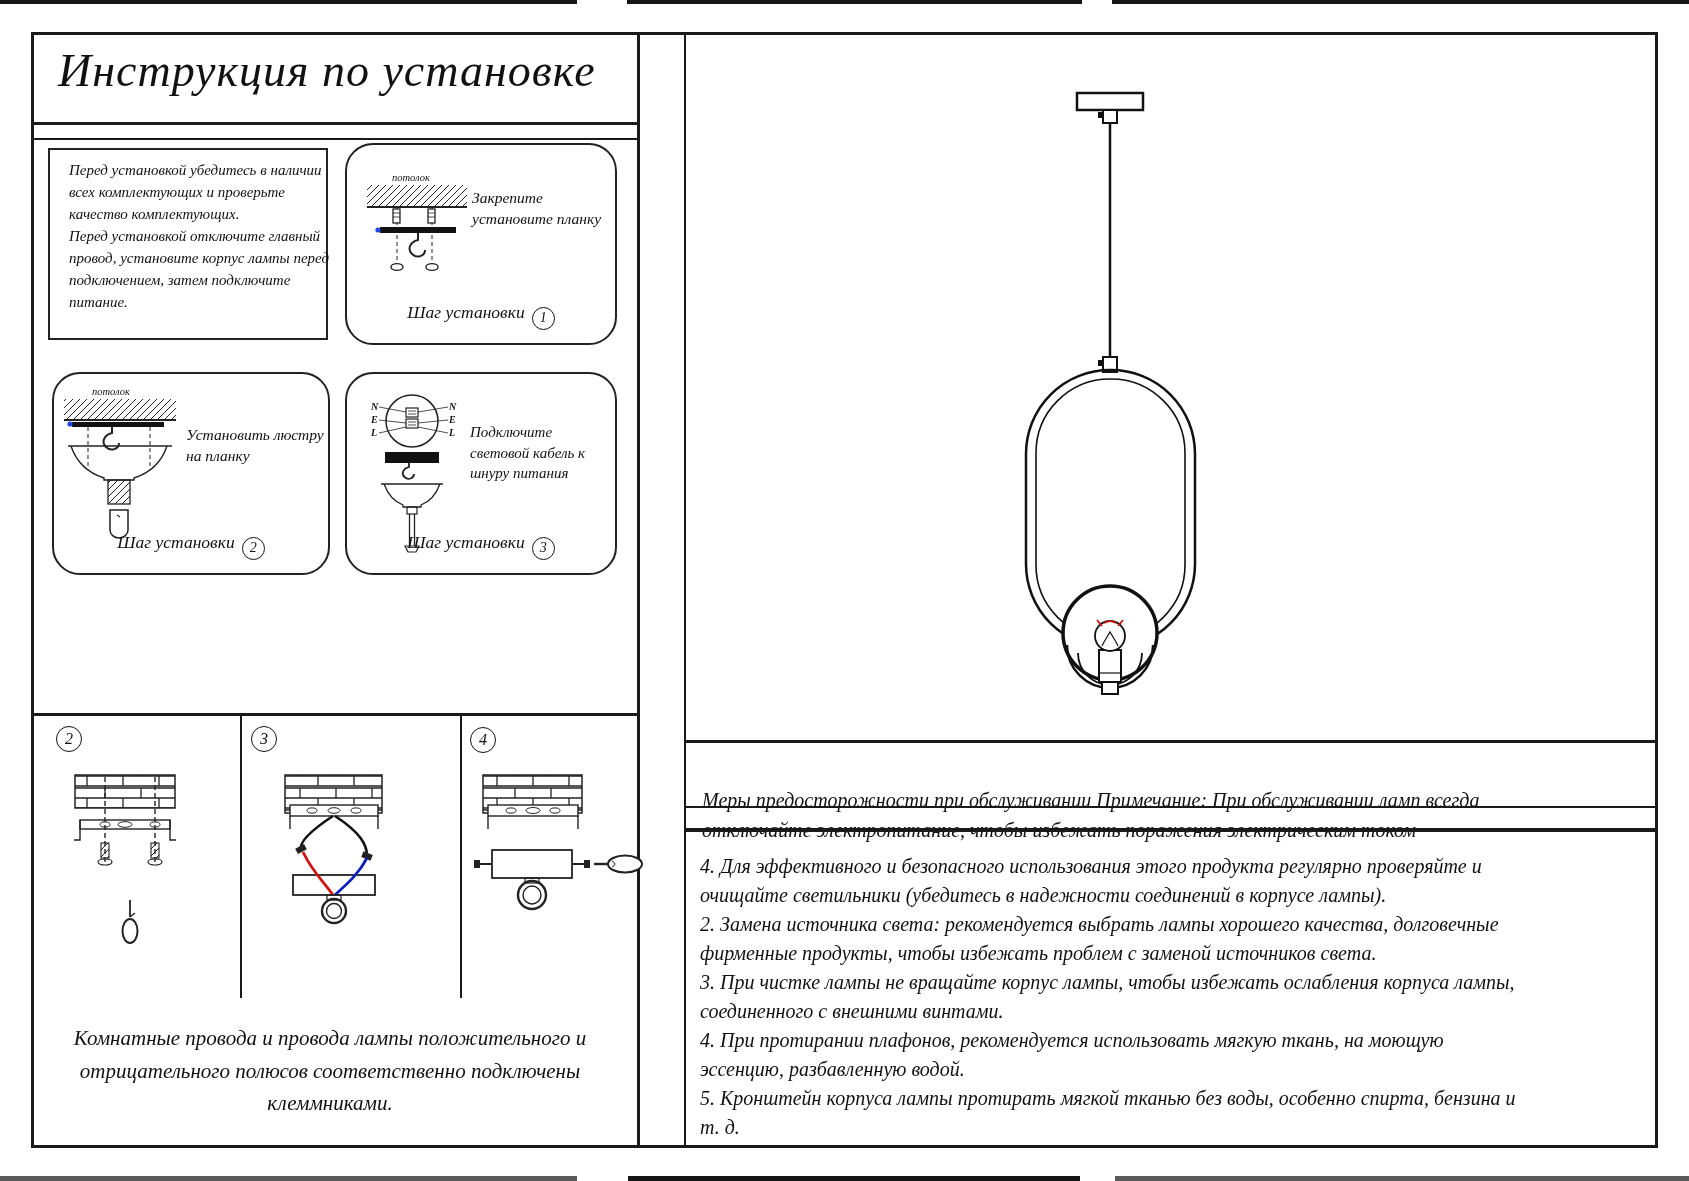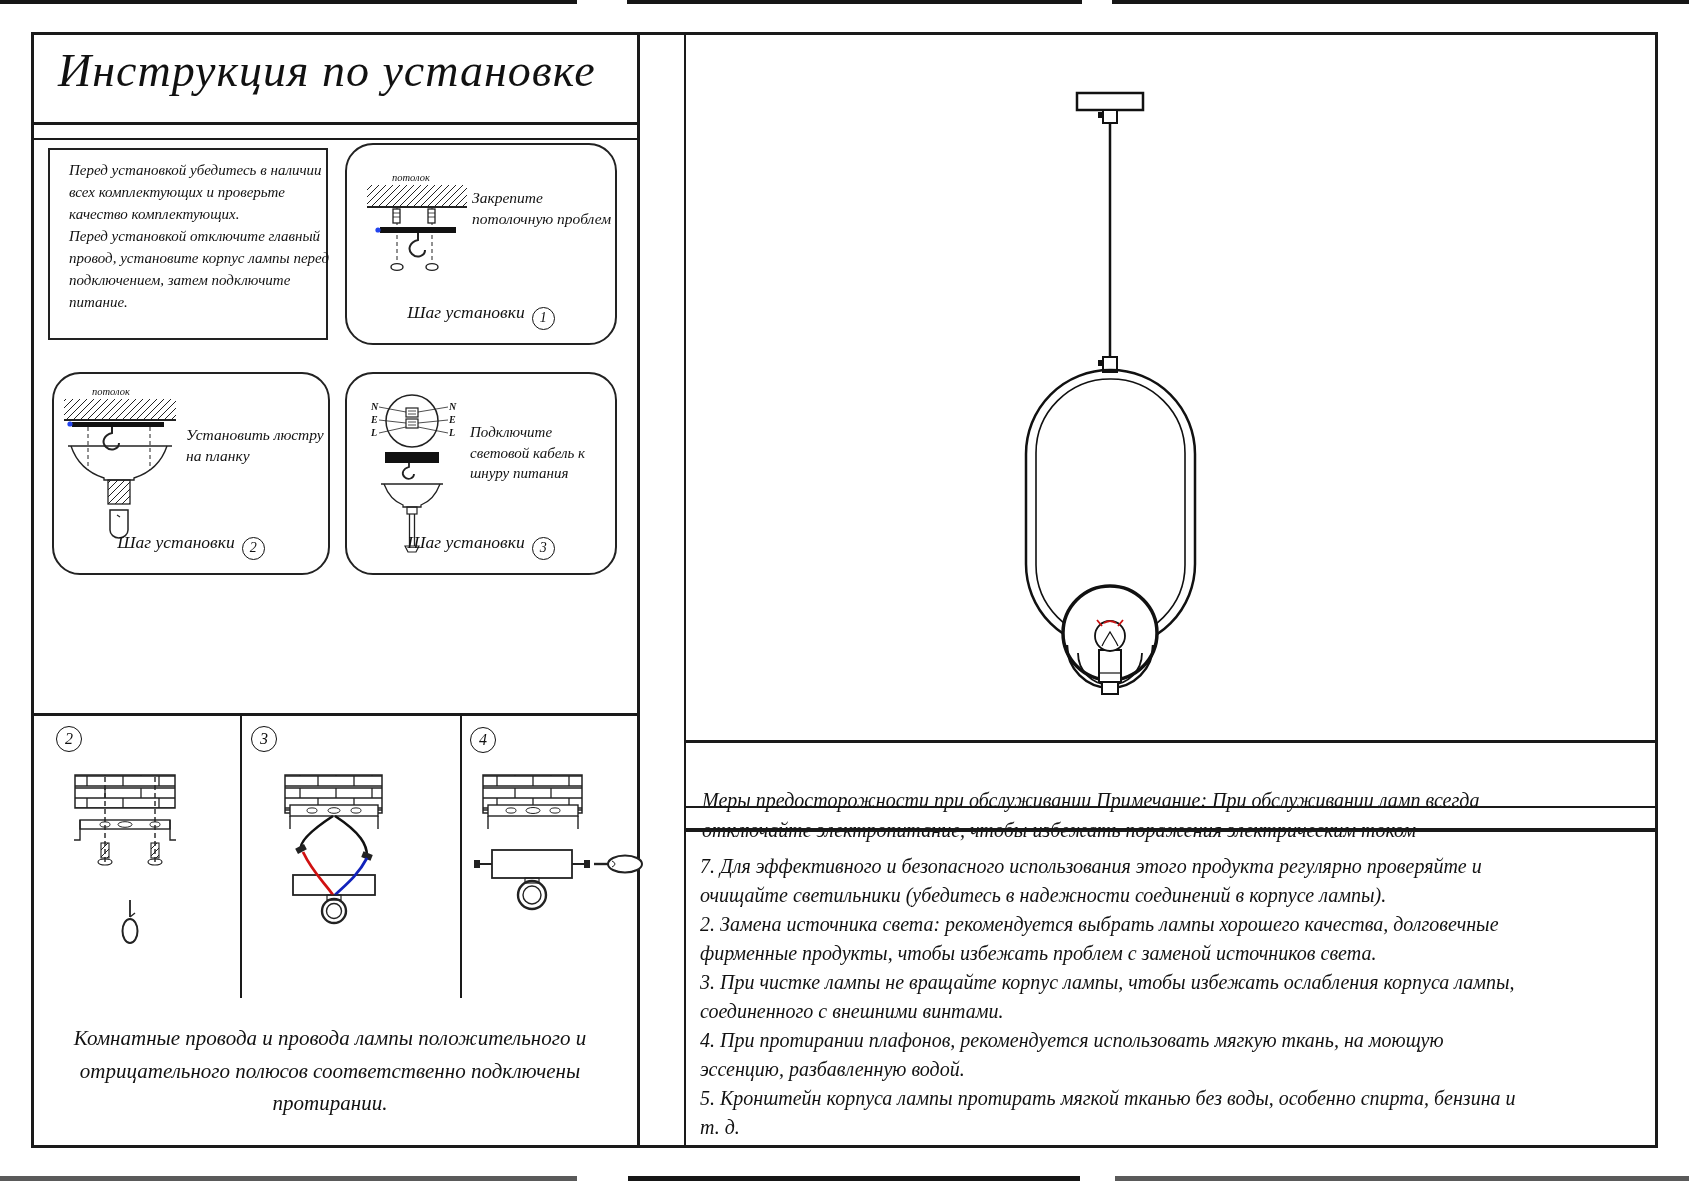--- a/index.html
+++ b/index.html
@@ -74,21 +74,21 @@
       <line x1="70" y1="40" x2="70" y2="96" stroke="#222" stroke-width="1" stroke-dasharray="4 3"></line>
       <rect x="31" y="42" width="7" height="14" fill="#fff" stroke="#222" stroke-width="1.3"></rect>
       <rect x="66" y="42" width="7" height="14" fill="#fff" stroke="#222" stroke-width="1.3"></rect>
       <path d="M31 46 h7 M31 50 h7 M66 46 h7 M66 50 h7" stroke="#222" stroke-width="0.8"></path>
       <rect x="18" y="60" width="76" height="6" fill="#111"></rect>
       <circle cx="16" cy="63" r="2.6" fill="#2244ee"></circle>
       <path d="M56 66 v7 c-8 2 -11 9 -6 14 c5 5 13 2 13 -4" stroke="#222" stroke-width="2" fill="none"></path>
       <ellipse cx="35" cy="100" rx="6" ry="3.4" fill="none" stroke="#222" stroke-width="1.4"></ellipse>
       <ellipse cx="70" cy="100" rx="6" ry="3.4" fill="none" stroke="#222" stroke-width="1.4"></ellipse>
     </svg>
-    <div class="steptxt" style="left:125px;top:42px;width:150px">Закрепите потолочную проблем</div>
+    <div class="steptxt" style="left:125px;top:42px;width:150px">Закрепите установите планку</div>
     <div class="stepfoot">
       <span>Шаг установки</span><span class="circnum">1</span>
     </div>
   </div>
 
   <div class="stepbox" style="left:52px;top:372px;width:278px;height:203px">
     <svg class="abs" style="left:8px;top:8px" width="120" height="180" viewBox="0 0 120 180">
       <text x="30" y="13" font-size="10.5">потолок</text>
       <rect x="2" y="17" width="112" height="21" fill="url(#hatch)"></rect>
       <line x1="2" y1="38" x2="114" y2="38" stroke="#222" stroke-width="2"></line>
@@ -194,21 +194,21 @@
     <rect x="114" y="95" width="6" height="8" fill="#222"></rect>
     <line x1="102" y1="99" x2="114" y2="99" stroke="#222" stroke-width="2"></line>
     <line x1="124" y1="99" x2="140" y2="99" stroke="#222" stroke-width="2.4"></line>
     <ellipse cx="155" cy="99" rx="17" ry="8.5" fill="#fff" stroke="#222" stroke-width="2"></ellipse>
     <path d="M142 96 q6 3 0 6" stroke="#222" stroke-width="1" fill="none"></path>
     <rect x="55" y="113" width="14" height="5" fill="none" stroke="#222" stroke-width="1.2"></rect>
     <circle cx="62" cy="130" r="14" fill="none" stroke="#222" stroke-width="2.4"></circle>
     <circle cx="62" cy="130" r="9" fill="none" stroke="#222" stroke-width="1.4"></circle>
   </svg>
 
-  <div class="bottomnote">Комнатные провода и провода лампы положительного и отрицательного полюсов соответственно подключены протирании.</div>
+  <div class="bottomnote">Комнатные провода и провода лампы положительного и отрицательного полюсов соответственно подключены клеммниками.</div>
 
   <svg class="abs" style="left:1000px;top:85px" width="220" height="645" viewBox="0 0 220 645">
     <rect x="77" y="8" width="66" height="17" fill="#fff" stroke="#111" stroke-width="2.5"></rect>
     <rect x="98" y="27" width="6" height="6" fill="#111"></rect>
     <rect x="103" y="25" width="14" height="13" fill="#fff" stroke="#111" stroke-width="2"></rect>
     <line x1="110" y1="38" x2="110" y2="272" stroke="#111" stroke-width="2.5"></line>
     <rect x="98" y="275" width="6" height="6" fill="#111"></rect>
     <rect x="103" y="272" width="14" height="15" fill="#fff" stroke="#111" stroke-width="2"></rect>
     <rect x="26" y="285" width="169" height="278" rx="84" fill="none" stroke="#111" stroke-width="2.5"></rect>
     <rect x="36" y="294" width="149" height="260" rx="74" fill="none" stroke="#111" stroke-width="1.6"></rect>
@@ -222,20 +222,20 @@
     <path d="M102 541 l-5 -6 M118 541 l5 -6 M104 538 a9 7 0 0 1 12 0" stroke="#cc1111" stroke-width="1.8" fill="none"></path>
     <path d="M104 557 L110 547 L116 557 M104 557 l-2 4 M116 557 l2 4" stroke="#111" stroke-width="1.2" fill="none"></path>
   </svg>
 
   <div class="rule" style="left:686px;top:740px;width:971px;height:3px"></div>
   <div class="precaution">Меры предосторожности при обслуживании Примечание: При обслуживании ламп всегда отключайте электропитание, чтобы избежать поражения электрическим током</div>
   <div class="rule" style="left:686px;top:806px;width:971px;height:2px"></div>
   <div class="rule" style="left:686px;top:828px;width:971px;height:4px"></div>
 
   <div class="carelist">
-    <div>7. Для эффективного и безопасного использования этого продукта регулярно проверяйте и очищайте светильники (убедитесь в надежности соединений в корпусе лампы).</div>
+    <div>4. Для эффективного и безопасного использования этого продукта регулярно проверяйте и очищайте светильники (убедитесь в надежности соединений в корпусе лампы).</div>
     <div>2. Замена источника света: рекомендуется выбрать лампы хорошего качества, долговечные фирменные продукты, чтобы избежать проблем с заменой источников света.</div>
     <div>3. При чистке лампы не вращайте корпус лампы, чтобы избежать ослабления корпуса лампы, соединенного с внешними винтами.</div>
     <div>4. При протирании плафонов, рекомендуется использовать мягкую ткань, на моющую эссенцию, разбавленную водой.</div>
     <div>5. Кронштейн корпуса лампы протирать мягкой тканью без воды, особенно спирта, бензина и т. д.</div>
   </div>
 
 </div>
 
 </body></html>

